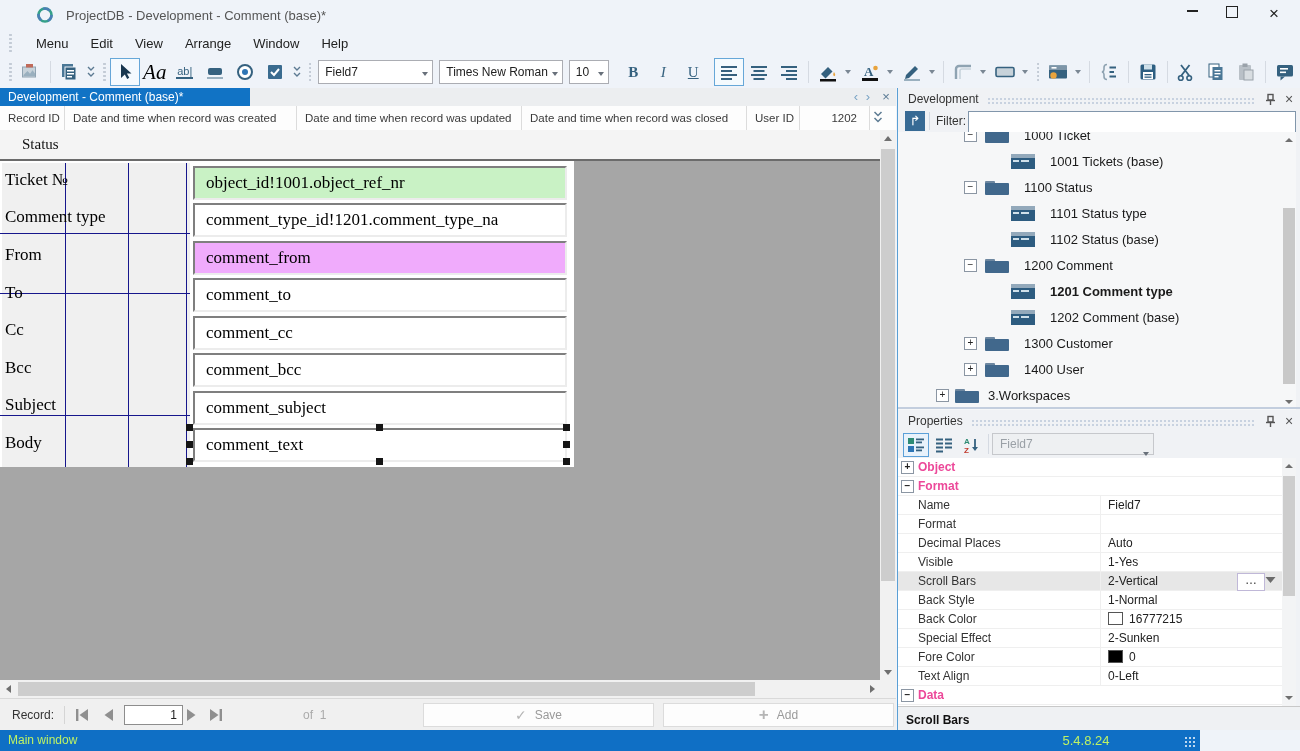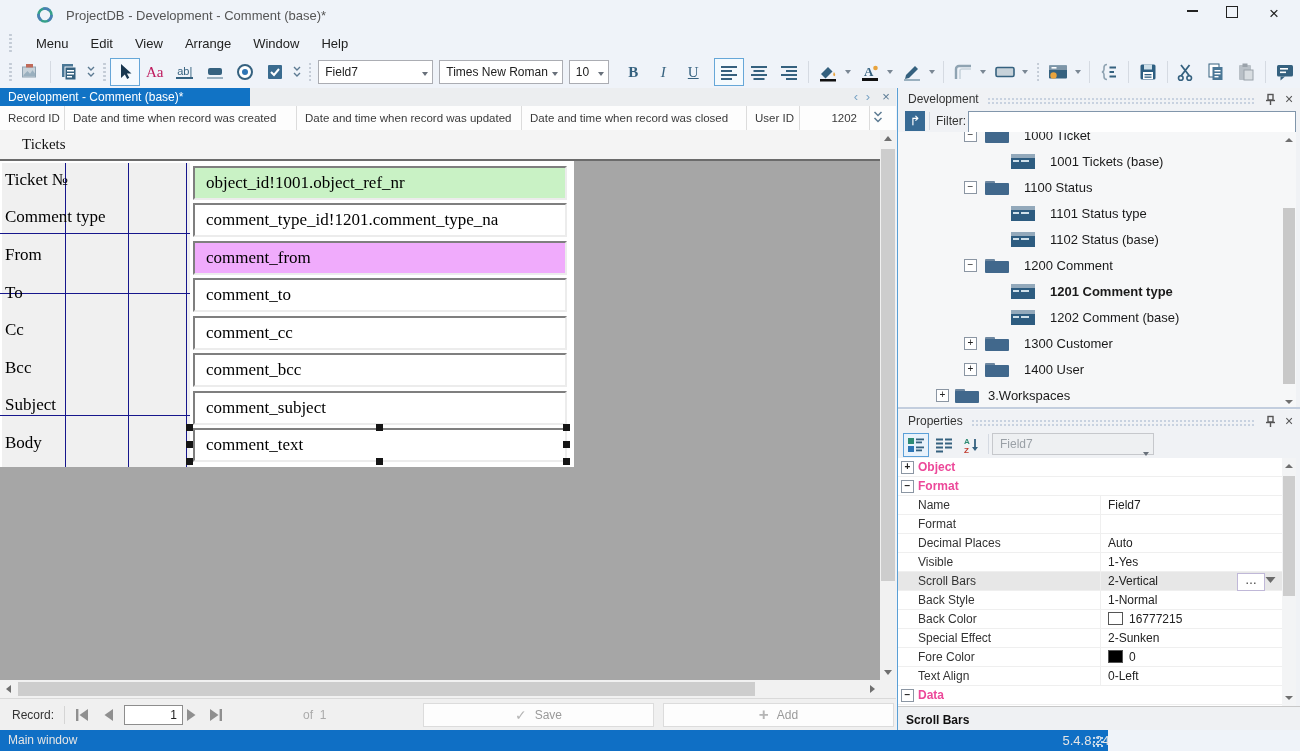--- a/index.html
+++ b/index.html
@@ -115,21 +115,21 @@
   .prow .pdiv{position:absolute;left:202px;top:0;width:1px;height:18px;background:#efefef;}
   .prow.group{font-weight:bold;background:#fff;}
   .prow.group .plabel{left:20px;color:#ec4899;}
   .swatch{display:inline-block;width:13px;height:11px;border:1px solid #555;vertical-align:-2px;margin-right:6px;}
   #dots3btn{position:absolute;left:339px;top:1px;width:26px;height:16px;background:#fff;border:1px solid #c0b8d8;
             text-align:center;line-height:12px;color:#333;font-size:12px;}
   #scrdd{position:absolute;left:367px;top:4px;}
   #propsdesc{position:absolute;left:0;top:618px;width:402px;height:24px;background:#eff1f3;border-top:1px solid #c8c8c8;
              font-weight:bold;font-size:12px;color:#111;padding:6px 0 0 8px;box-sizing:border-box;}
   
-  #statusbar{position:absolute;left:0;top:730px;width:1108px;height:21px;background:#0f6fc5;color:#e5e5e5;}
+  #statusbar{position:absolute;left:0;top:730px;width:1200px;height:21px;background:#0f6fc5;color:#bef264;}
   #statusleft{position:absolute;left:8px;top:3px;font-size:12px;}
   #statusver{position:absolute;left:1016px;top:3px;width:140px;text-align:center;font-size:13px;}
   #grip3{position:absolute;right:4px;bottom:3px;width:12px;height:12px;
          background-image:radial-gradient(circle,#bcd7f0 1px,transparent 1.2px);background-size:4px 4px;}
   svg{display:block;}
 </style>
 </head>
 <body>
 
 <div id="app" class="nosel">
@@ -189,21 +189,21 @@
           <path d="M2 8 l3 3 3-3" fill="none" stroke="#5c7a92" stroke-width="1.4"></path>
         </svg>
     </span>
     <span class="grip"></span>
     <span class="tbtn sel">
       <svg width="20" height="20" viewBox="0 0 20 20">
           <polygon points="6,2 6,16 9.8,12.5 12.2,17 14.3,15.8 11.9,11.5 16.5,11.5" fill="#17374f"></polygon>
         </svg>
     </span>
     <span class="tbtn">
-      <span style="font-family:'Liberation Serif','DejaVu Serif',serif;font-size:15px;color:#be185d;">Aa</span>
+      <span style="font-family:'Liberation Serif','DejaVu Serif',serif;font-style:italic;font-size:21px;color:#000000;">Aa</span>
     </span>
     <span class="tbtn">
       <span style="font-size:11px;color:#35617f;border-bottom:2px solid #35617f;padding:0 1px;">ab|</span>
     </span>
     <span class="tbtn">
       <svg width="20" height="20" viewBox="0 0 20 20">
           <rect x="3" y="6" width="14" height="7" rx="2" fill="#35617f"></rect>
           <rect x="2" y="15" width="16" height="2" fill="#9ab0bf"></rect>
         </svg>
     </span>
@@ -391,21 +391,21 @@
         <div class="colcell" style="width: 70px; text-align: right; padding-right: 12px; padding-left: 0px;">1202</div>
       </div>
     <span class="abs" style="left:872px;top:22px;">
       <svg width="12" height="16" viewBox="0 0 12 16">
           <path d="M2.5 2 l3.5 3.5 3.5-3.5 M2.5 8 l3.5 3.5 3.5-3.5" fill="none" stroke="#5c7a92" stroke-width="1.5"></path>
         </svg>
     </span>
 
     <div id="canvas">
       <div id="detailband">
-        <span id="detailtext">Tickets</span>
+        <span id="detailtext">Status</span>
       </div>
       <div id="formwhite"></div>
       <div id="labelarea"></div>
       <div id="gridlines">
           <div class="gridv" style="left: 65px;"></div>
           <div class="gridv" style="left: 128px;"></div>
           <div class="gridv" style="left: 186px;"></div>
           <div class="gridh" style="top: 103px;"></div>
           <div class="gridh" style="top: 163px;"></div>
           <div class="gridh" style="top: 285px;"></div>

